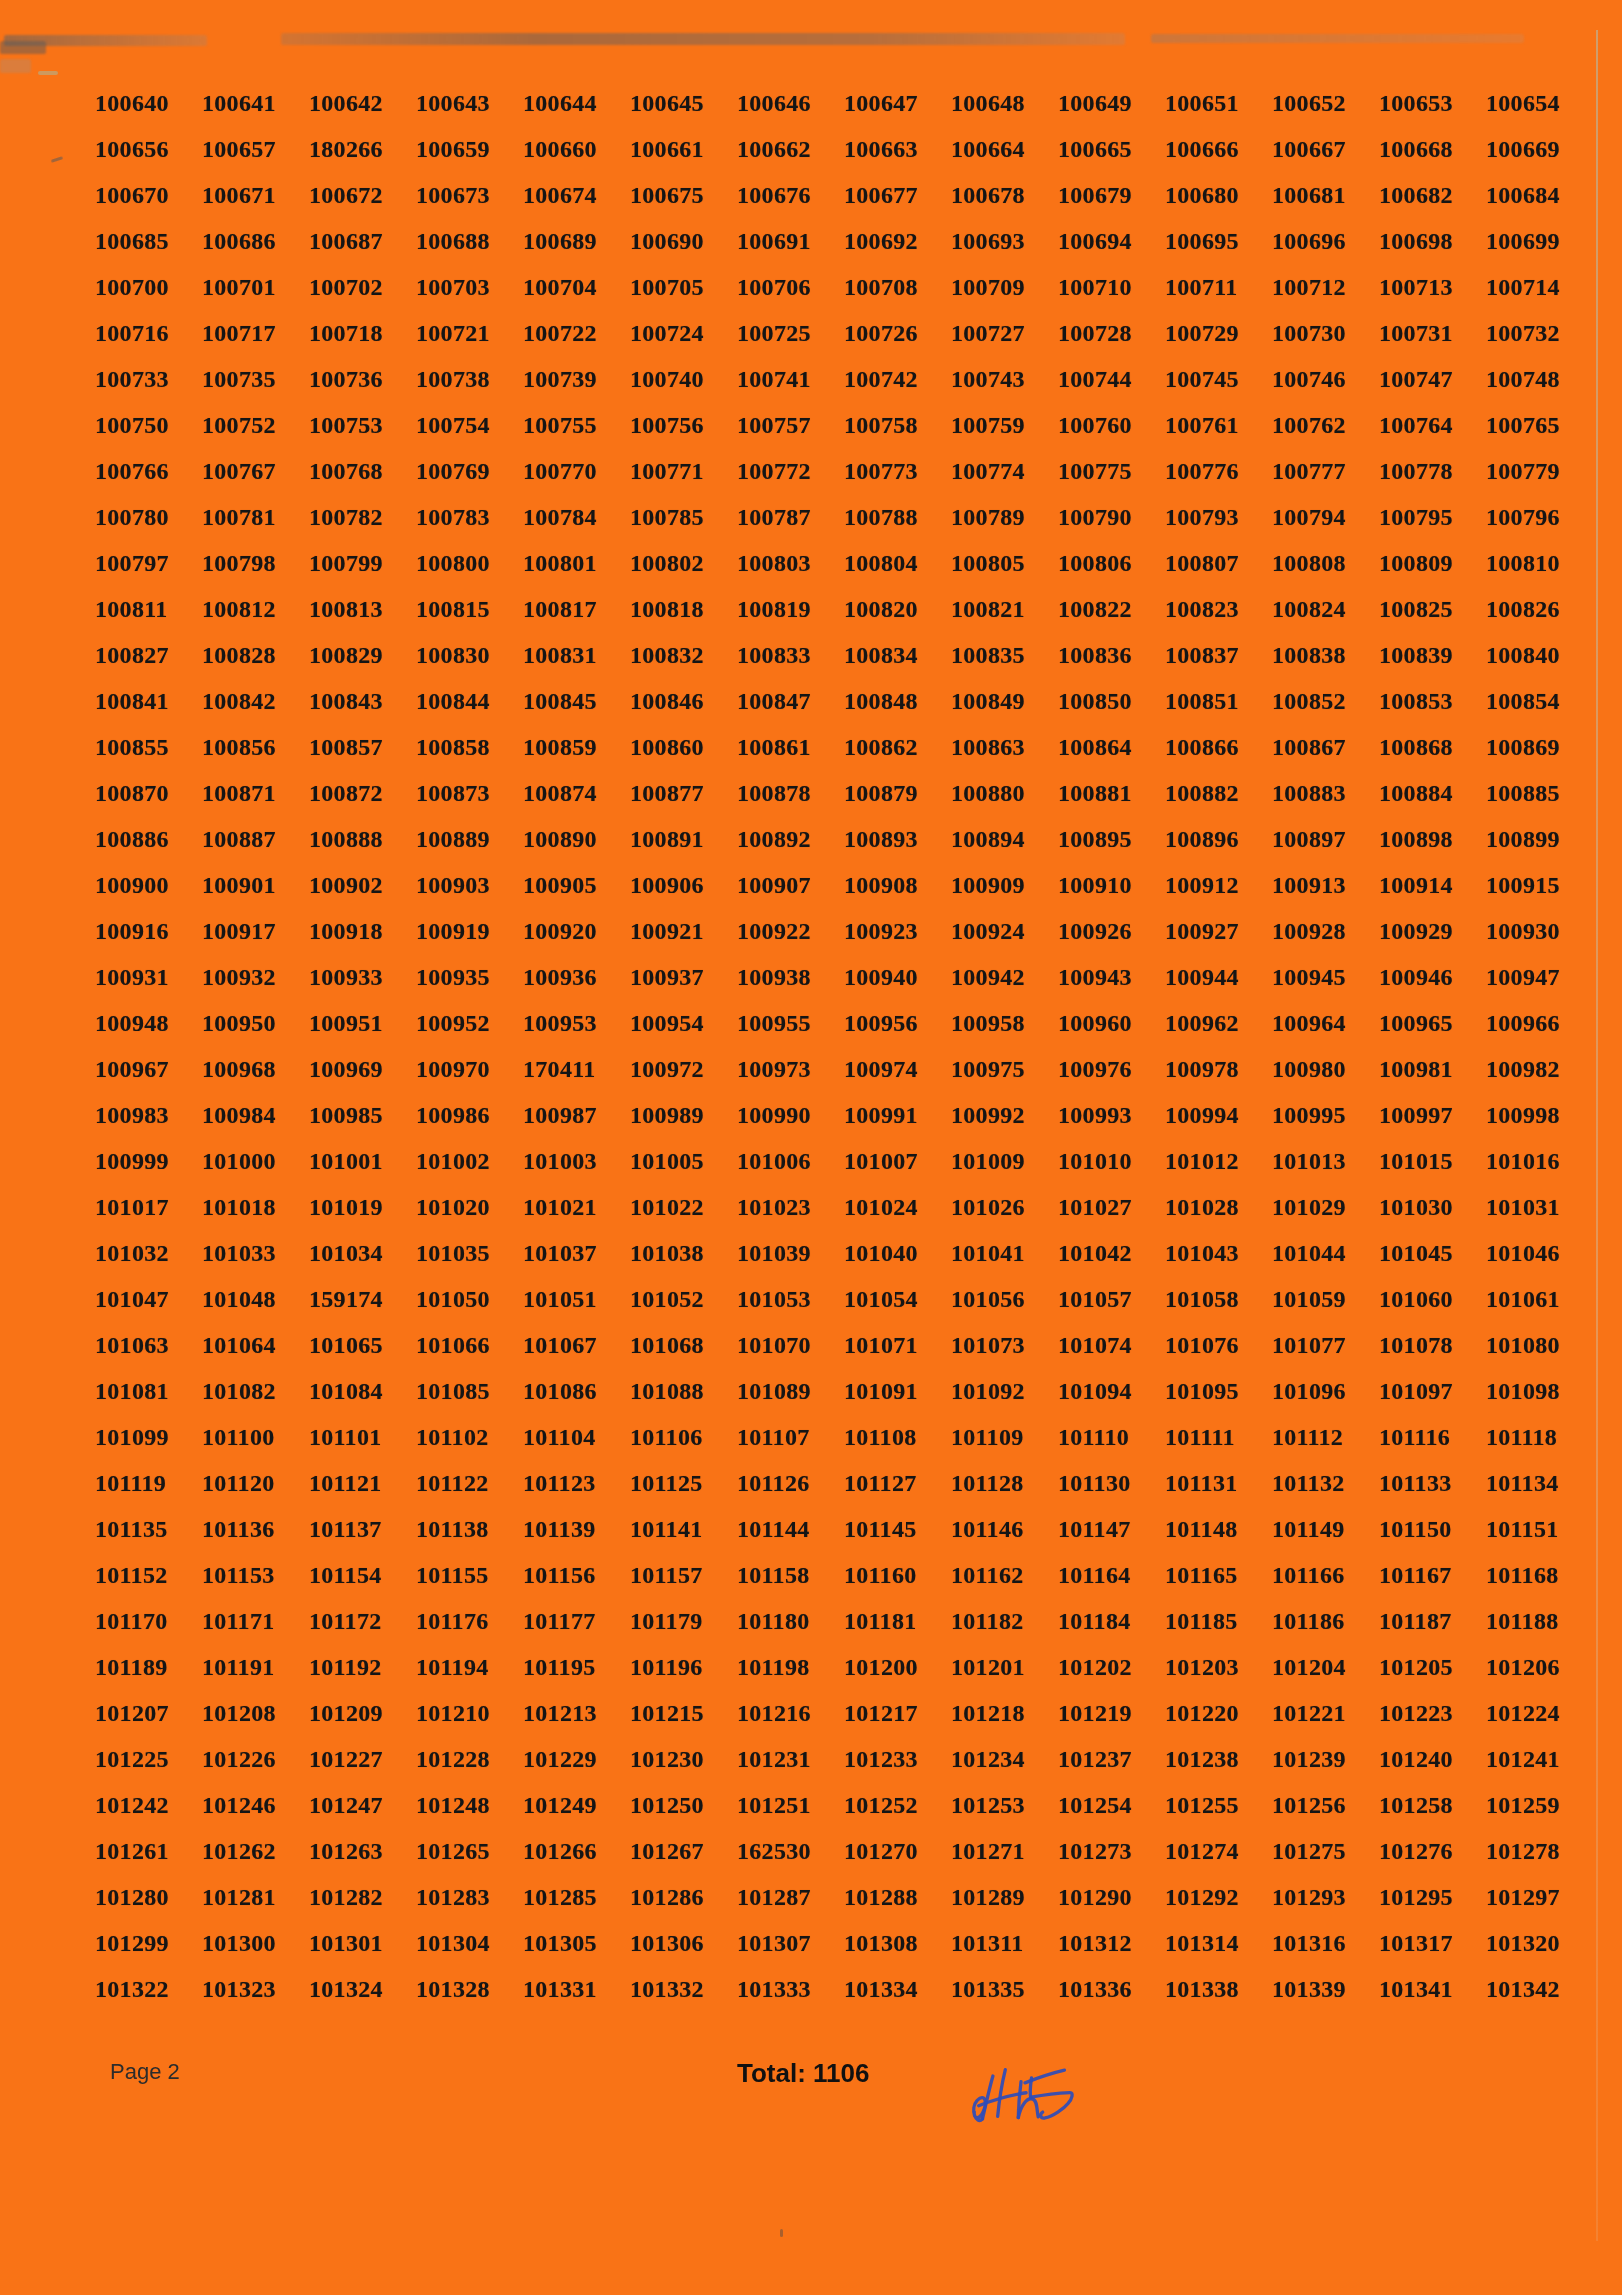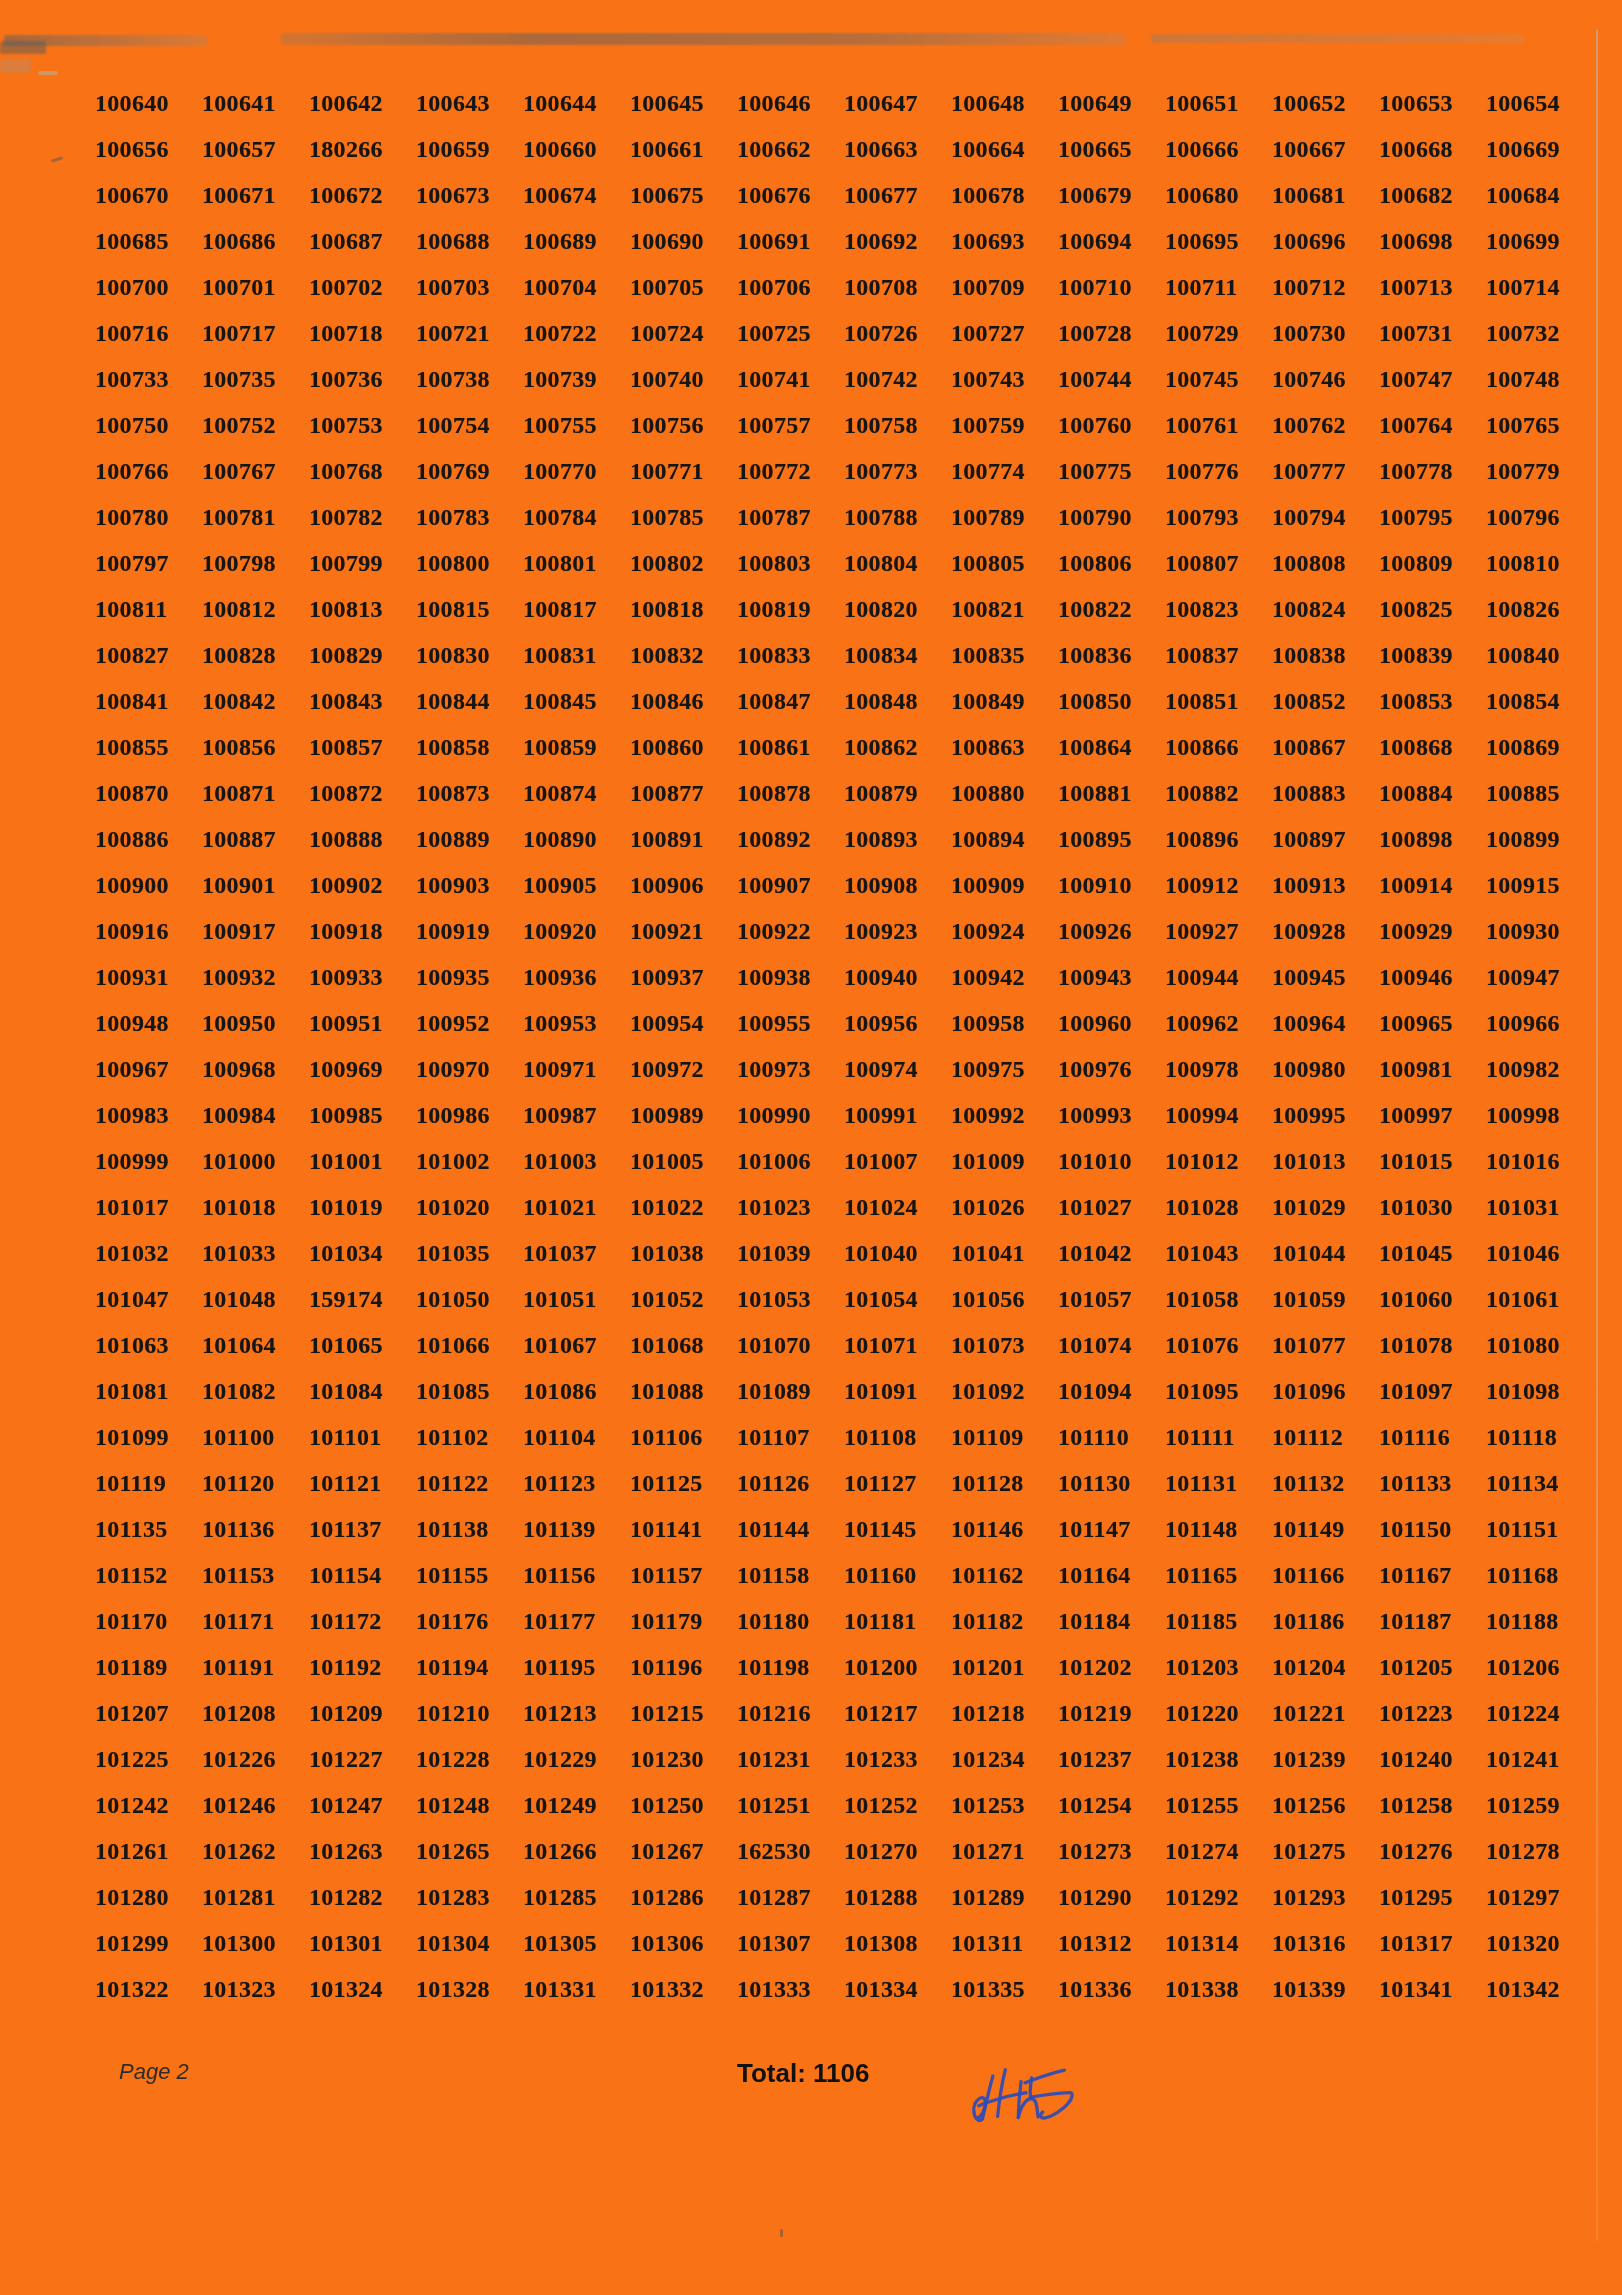--- a/index.html
+++ b/index.html
@@ -48,23 +48,22 @@
     font-weight: 700;
     font-size: 24px;
     letter-spacing: 0.3px;
     color: #151515;
     text-shadow: 0 0 0.7px rgba(25,25,25,.45);
     white-space: nowrap;
   }
 
   
   .footer-page {
-    position: absolute; left: 119px; top: 2059px;
+    position: absolute; left: 110px; top: 2059px;
     font-family: "Liberation Sans", sans-serif;
-    font-style: italic;
     font-size: 22px;
     color: #2c2c2c;
   }
   .footer-total {
     position: absolute; left: 737px; top: 2058px;
     font-family: "Liberation Sans", sans-serif;
     font-weight: 700;
     font-size: 26px;
     color: #111;
   }
@@ -389,21 +388,21 @@
       <span class="num">100958</span>
       <span class="num">100960</span>
       <span class="num">100962</span>
       <span class="num">100964</span>
       <span class="num">100965</span>
       <span class="num">100966</span>
       <span class="num">100967</span>
       <span class="num">100968</span>
       <span class="num">100969</span>
       <span class="num">100970</span>
-      <span class="num">100971</span>
+      <span class="num">170411</span>
       <span class="num">100972</span>
       <span class="num">100973</span>
       <span class="num">100974</span>
       <span class="num">100975</span>
       <span class="num">100976</span>
       <span class="num">100978</span>
       <span class="num">100980</span>
       <span class="num">100981</span>
       <span class="num">100982</span>
       <span class="num">100983</span>

